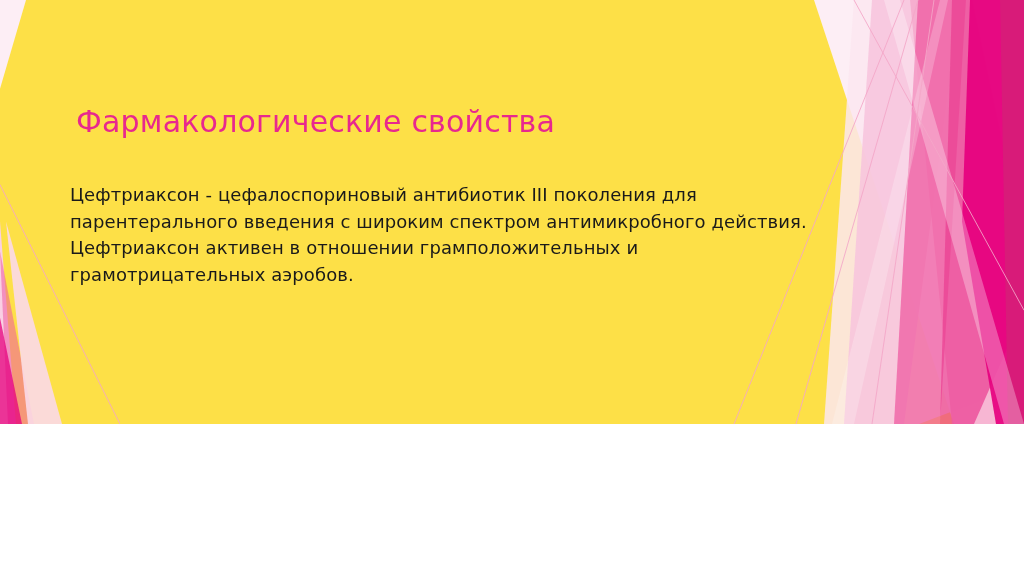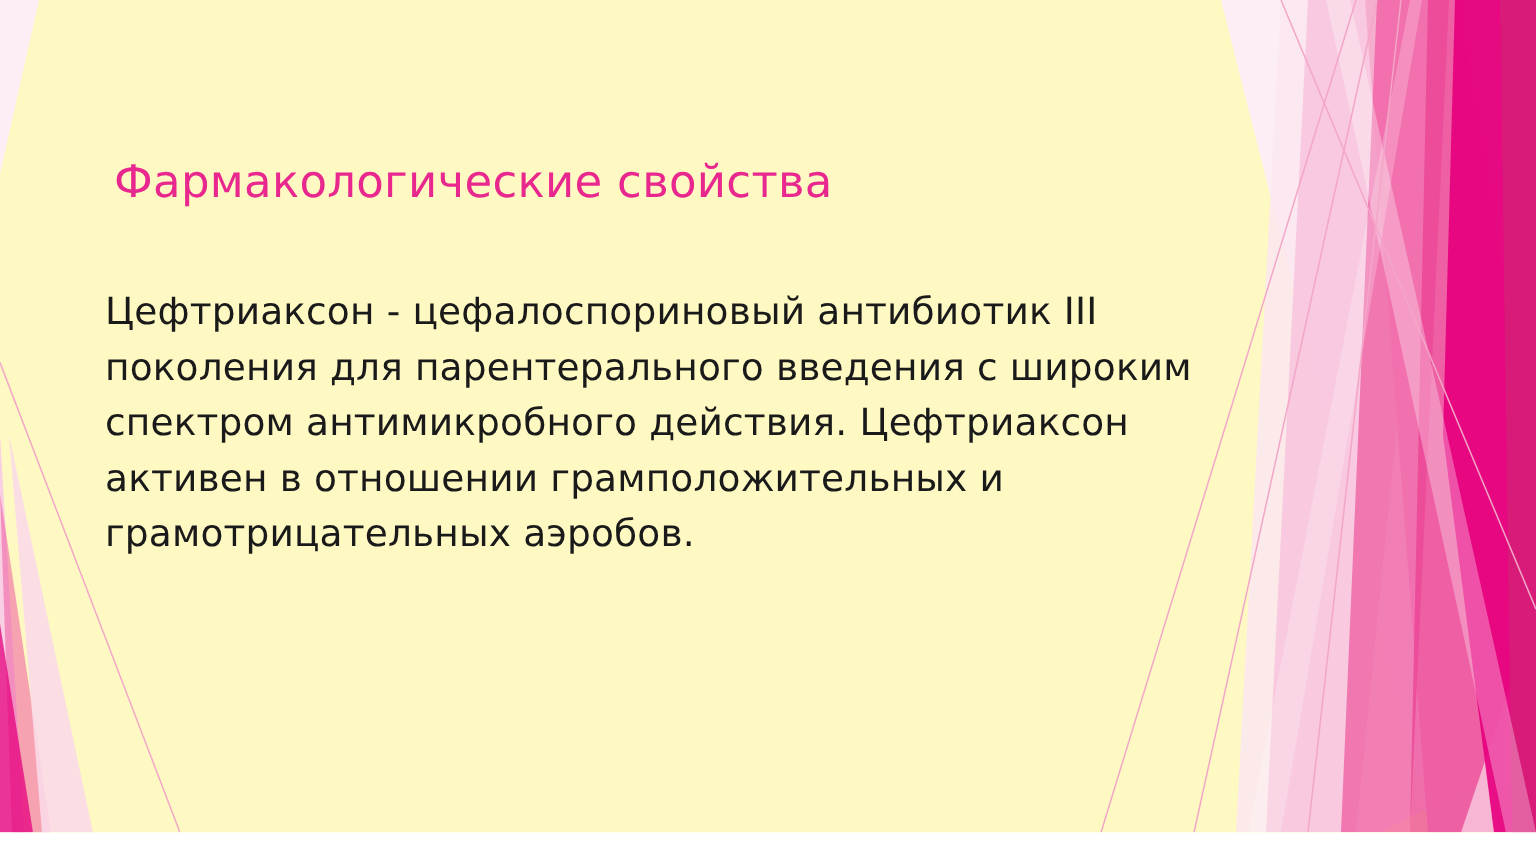--- a/index.html
+++ b/index.html
@@ -7,22 +7,22 @@
     margin: 0;
     padding: 0;
     background: #ffffff;
   }
   body {
     font-family: "DejaVu Sans", sans-serif;
   }
   .slide {
     position: relative;
     width: 1024px;
-    height: 555px;
-    background: #fef9c3;
+    height: 424px;
+    background: #fde047;
     overflow: hidden;
   }
 
   
   .art-right, .art-left {
     position: absolute;
     top: 0;
     height: 100%;
     pointer-events: none;
   }
@@ -58,21 +58,21 @@
     color: #e8288e;
     letter-spacing: 0.2px;
     line-height: 1.2;
   }
   .slide-body {
     position: absolute;
     left: 70px;
     top: 164px;
     width: 760px;
     font-family: "DejaVu Sans", sans-serif;
-    font-size: 25px;
+    font-size: 18px;
     font-weight: 400;
     color: #1a1a1a;
     line-height: 1.48;
     letter-spacing: 0.1px;
     text-align: left;
   }
 </style>
 </head>
 <body>
 

